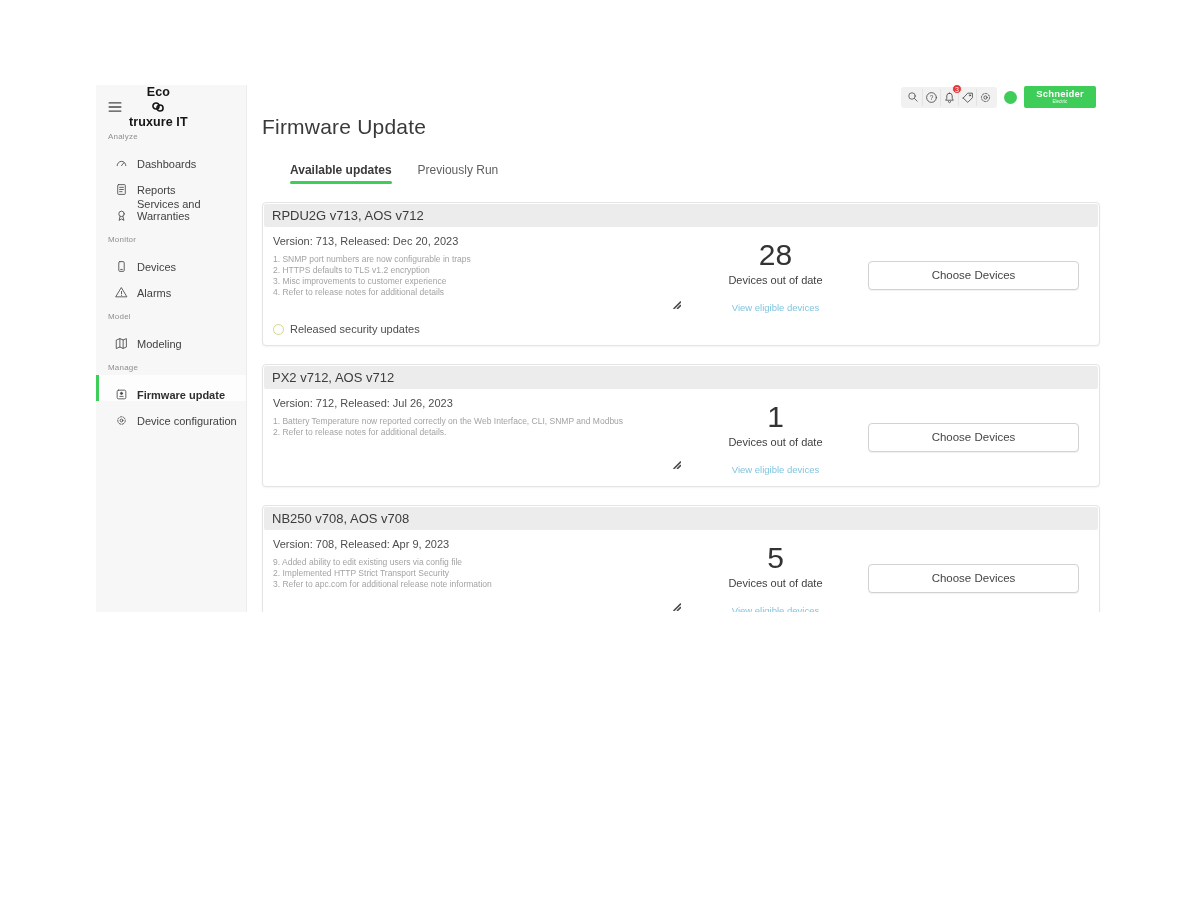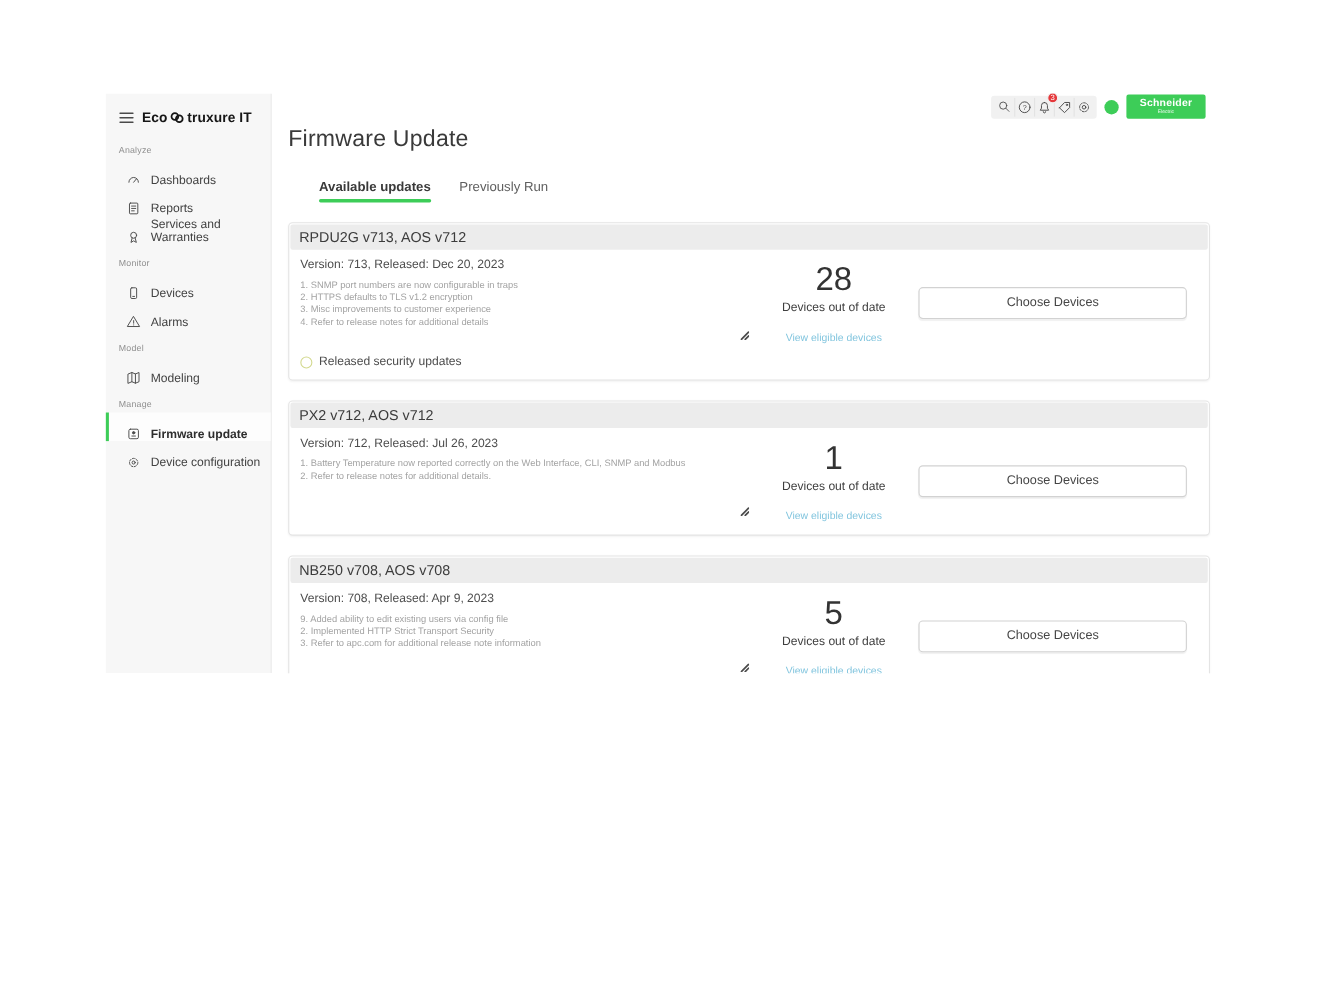--- a/index.html
+++ b/index.html
@@ -5,21 +5,21 @@
   * { margin:0; padding:0; box-sizing:border-box; }
   html,body { width:1200px; height:900px; background:#ffffff; overflow:hidden;
     font-family:"Liberation Sans", sans-serif; color:#3f3f3f; }
   .app { position:absolute; left:96px; top:85px; width:1008px; height:527px; background:#fff; overflow:hidden; }
 
   
   .sidebar { position:absolute; left:0; top:0; width:151px; height:100%;
     background:#f7f7f7; border-right:1px solid #ececec; }
   .brand-row { display:flex; align-items:center; gap:7px; padding:9px 0 0 12px; height:34px; }
   .hamburger svg { display:block; }
-  .brand { display:flex; align-items:center; font-weight:700; font-size:12.5px; color:#161616; letter-spacing:.1px; }
+  .brand { display:flex; align-items:center; font-weight:700; font-size:12.5px; color:#161616; letter-spacing:.1px;flex-direction:column; }
   .brand svg { margin:0 1px; display:block; }
   .section-label { padding:13px 12px 3px 12px; font-size:8px; color:#8f8f8f; letter-spacing:.2px; }
   .nav-item { height:26px; display:flex; align-items:flex-end; gap:9px; padding-left:19px;
     font-size:11px; color:#424242; cursor:pointer; }
   .nav-item svg { flex:0 0 auto; }
   .nav-item.active { background:#fdfdfd; border-left:3px solid #3dcd58; padding-left:16px; font-weight:600; color:#2e2e2e; }
 
   
   .topbar { position:absolute; top:1px; right:8px; display:flex; align-items:center; gap:4px; }
   .icon-strip { display:flex; align-items:center; height:21px; background:#f1f1f1; border-radius:3px; padding:0 3px; }
@@ -50,21 +50,21 @@
   .notes-col { width:412px; }
   .version { font-size:11px; color:#4d4d4d; margin-bottom:7px; }
   .notes-box { position:relative; width:408px; font-size:8.5px; line-height:11px; color:#a3a3a3; }
   .nb1 { height:58px; } .nb2 { height:56px; } .nb3 { height:57px; }
   .resize-handle { position:absolute; right:0; bottom:0; cursor:nwse-resize; }
   .stats-col { width:186px; text-align:center; padding-top:4px; }
   .big-num { font-size:30px; font-weight:400; color:#333; line-height:32px; }
   .count-label { font-size:11px; color:#3f3f3f; margin-top:3px; }
   .eligible-link { display:inline-block; font-size:9.5px; color:#82c5de; margin-top:16px; cursor:pointer; text-decoration:none; }
   .btn-col { flex:1; display:flex; align-items:center; justify-content:flex-end; padding-right:10px; }
-  .choose-btn { width:244px; height:29px; background:#fff; border:1px solid #d2d2d2; border-radius:4px;
+  .choose-btn { width:211px; height:29px; background:#fff; border:1px solid #d2d2d2; border-radius:4px;
     box-shadow:0 1px 1px rgba(0,0,0,.06); font-size:11.5px; color:#454545; cursor:pointer;
     font-family:"Liberation Sans", sans-serif; }
   .security-row { display:flex; align-items:center; gap:6px; padding:0 9px 9px; font-size:11px; color:#4d4d4d; }
   .sec-circle { width:11px; height:11px; border-radius:50%; border:1.5px solid #d3d98f; background:transparent; }
   svg { stroke:#4a4a4a; stroke-width:1.6; fill:none; stroke-linecap:round; stroke-linejoin:round; }
 </style>
 </head>
 <body>
 
 <div class="app">

